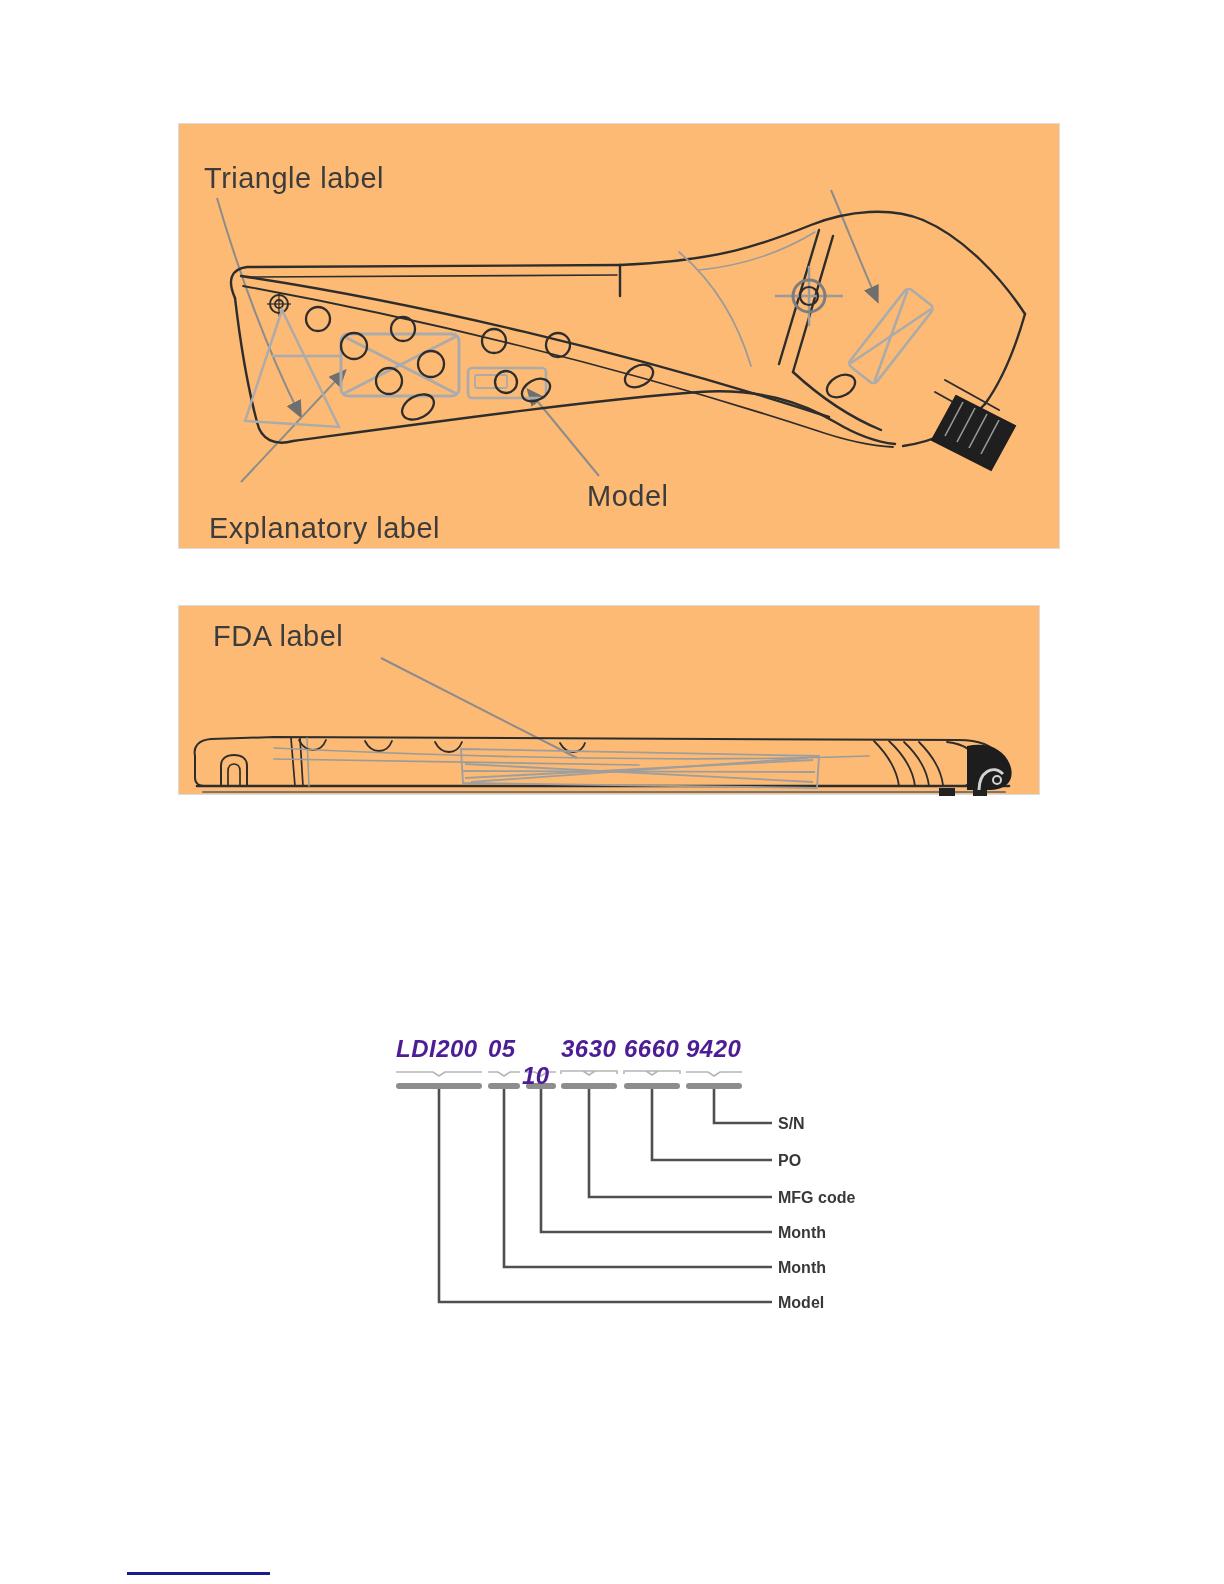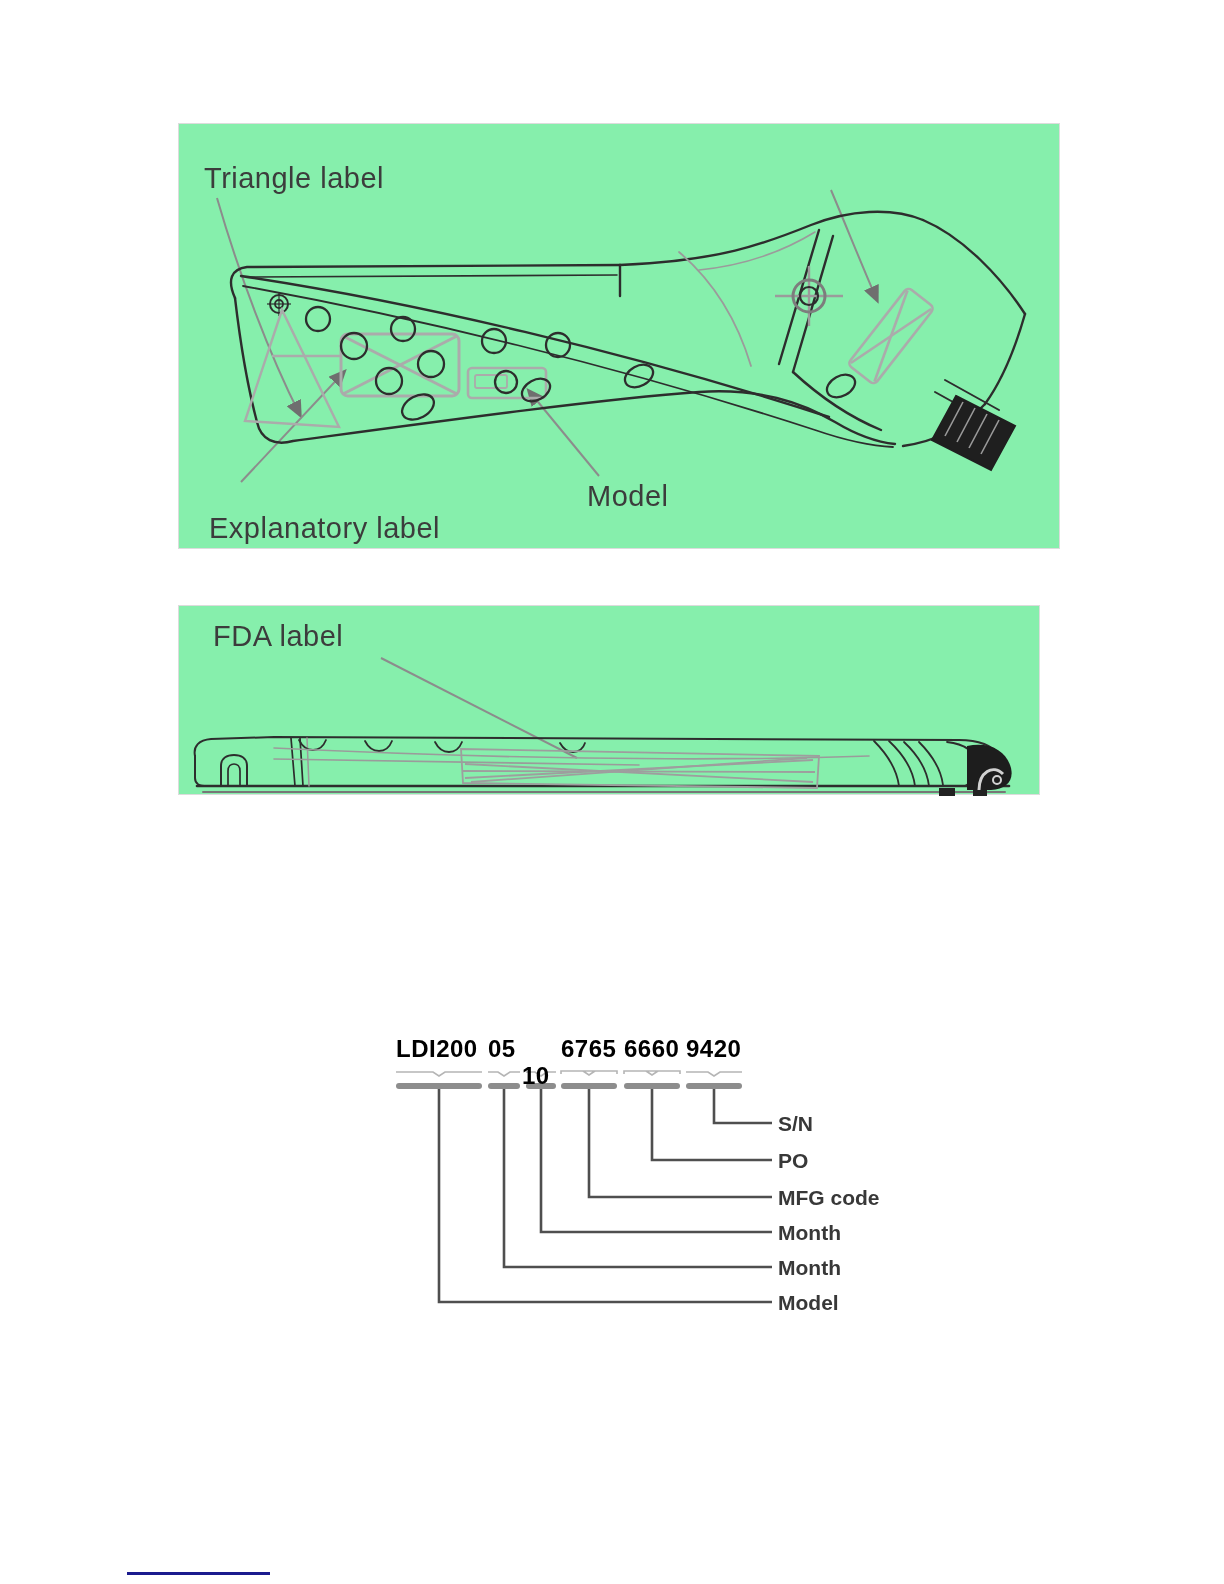--- a/index.html
+++ b/index.html
@@ -6,49 +6,50 @@
   html, body { background: #ffffff; }
   body {
     width: 1224px; height: 1584px;
     position: relative;
     font-family: "Liberation Sans", sans-serif;
     overflow: hidden;
   }
   .frame {
     position: absolute;
     border: 1px solid #dcdcdc;
-    background: #86efac;
+    background: #fdba74;
   }
   #fig1 { left: 178px; top: 123px; width: 882px; height: 426px; }
   #fig2 { left: 178px; top: 605px; width: 862px; height: 190px; }
   .fig-label {
     position: absolute;
     font-size: 29px;
     color: #3c3c3c;
     letter-spacing: 0.5px;
     white-space: nowrap;
   }
   .drawing { position: absolute; left: 0; top: 0; }
   #serial {
     position: absolute;
     left: 390px; top: 1035px; width: 520px; height: 300px;
   }
   .code-group {
     position: absolute;
     top: 0;
     font-size: 24px;
     font-weight: 700;
-    color: #000000;
+    color: #4c1d95;
     letter-spacing: 0.5px;
     white-space: nowrap;
+    font-style: italic;
   }
   .callout {
     position: absolute;
     left: 388px;
-    font-size: 21px;
+    font-size: 16px;
     font-weight: 600;
     color: #383838;
     white-space: nowrap;
     line-height: 21px;
   }
   #footer-line {
     position: absolute;
     left: 127px; top: 1572px;
     width: 143px; height: 3px;
     background: #1b1b8e;
@@ -244,21 +245,21 @@
       <path d="M 199,54 L 199,162 L 382,162"></path>
       <path d="M 151,54 L 151,197 L 382,197"></path>
       <path d="M 114,54 L 114,232 L 382,232"></path>
       <path d="M 49,54  L 49,267  L 382,267"></path>
     </g>
   </svg>
 
   <div class="code-group" style="left:6px;">LDI200</div>
   <div class="code-group" style="left:98px;">05</div>
   <div class="code-group" style="left:132px;margin-top:27px;">10</div>
-  <div class="code-group" style="left:171px;">6765</div>
+  <div class="code-group" style="left:171px;">3630</div>
   <div class="code-group" style="left:234px;">6660</div>
   <div class="code-group" style="left:296px;">9420</div>
 
   <div class="callout" style="top:78px;">S/N</div>
   <div class="callout" style="top:115px;">PO</div>
   <div class="callout" style="top:152px;">MFG code</div>
   <div class="callout" style="top:187px;">Month</div>
   <div class="callout" style="top:222px;">Month</div>
   <div class="callout" style="top:257px;">Model</div>
 </div>

